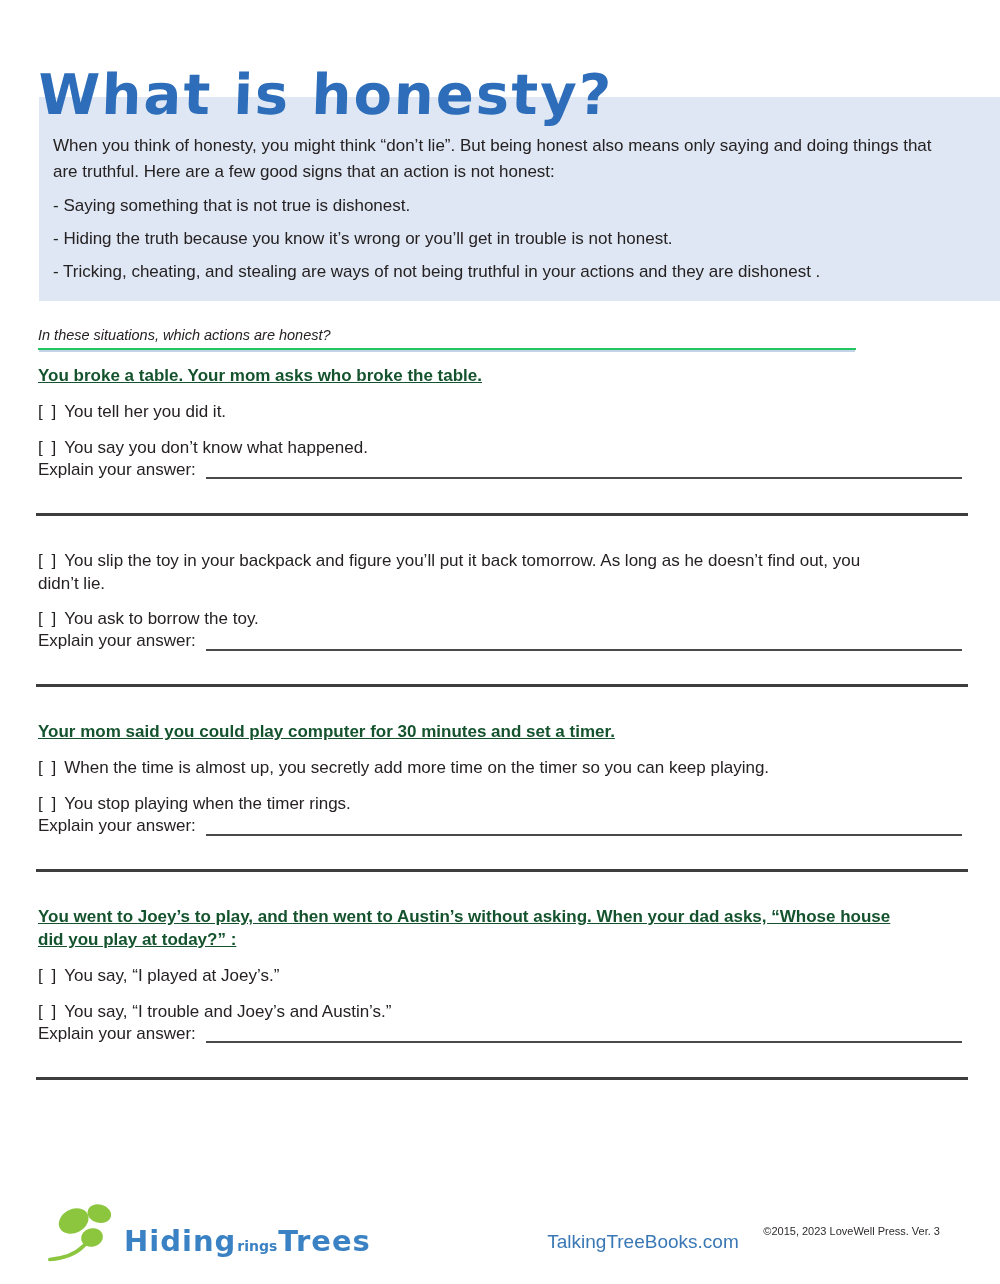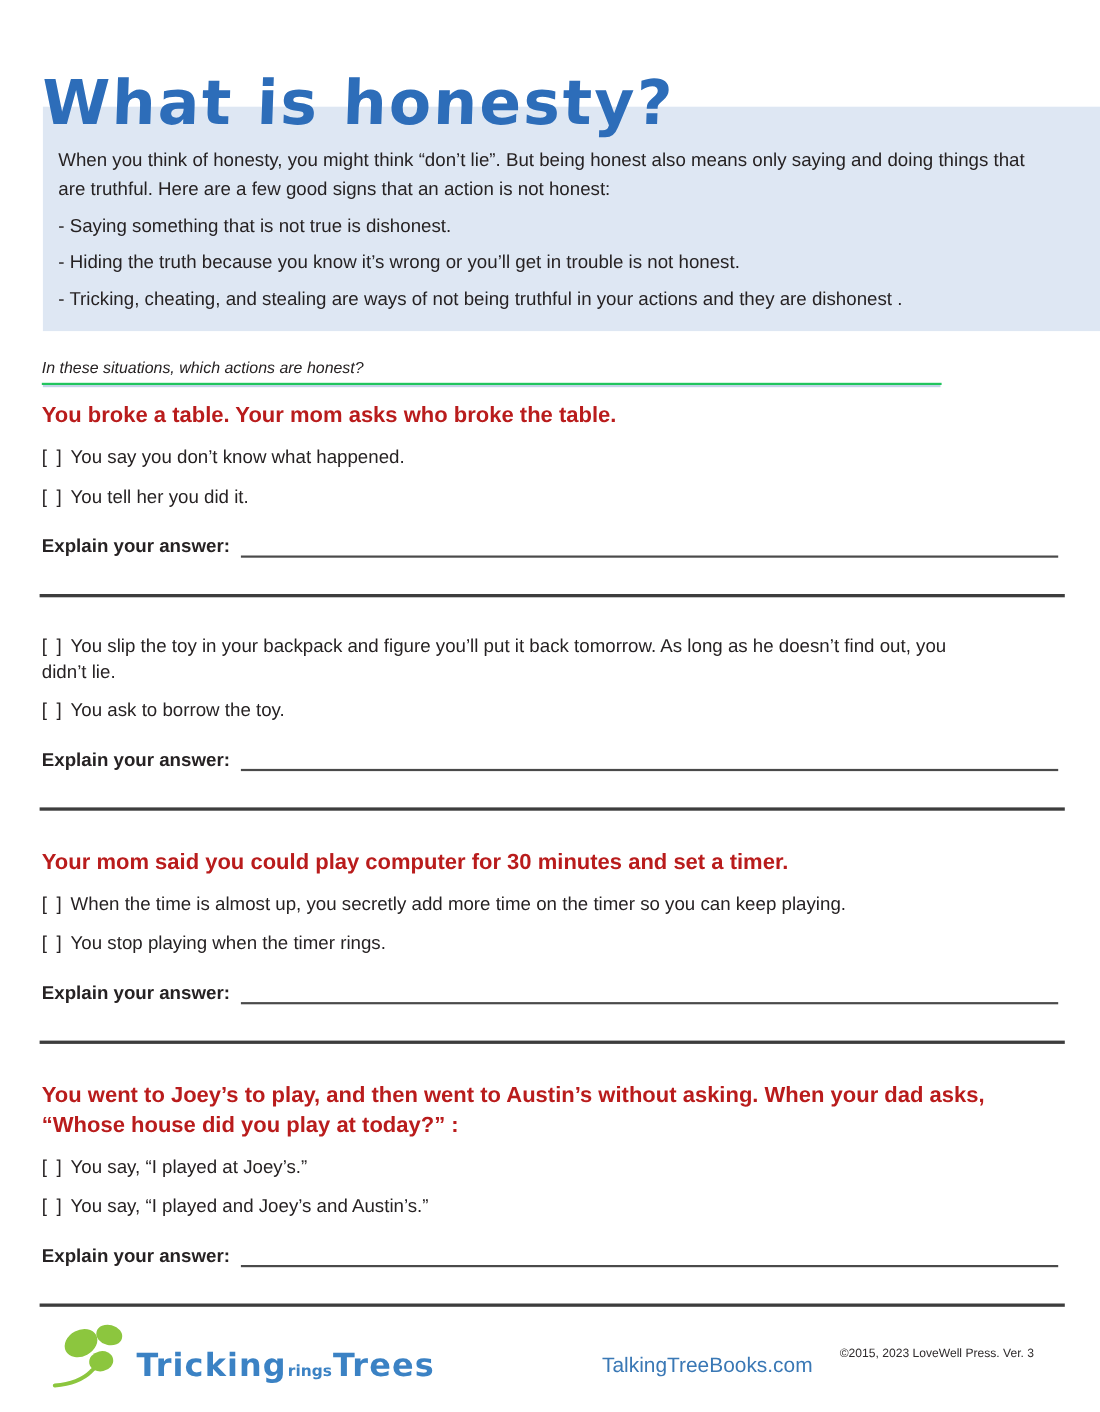--- a/index.html
+++ b/index.html
@@ -46,39 +46,39 @@
     font-style:italic;
     padding-bottom:5px;
     border-bottom:2px solid #22c55e;
     box-shadow:0 3px 0 -1px #c3d3e8;
   }
   
   .section { margin:15px 38px 0 38px; }
   .section + .answer-line { margin-top:33px; }
   .section.gap { margin-top:34px; }
   .q-heading {
-    color:#b91c1c;
+    color:#14532d;
     font-weight:bold;
-    font-size:20px;
+    font-size:17px;
     line-height:1.35;
     max-width:860px;
+    text-decoration:underline;
   }
   .option {
     margin-top:13px;
     font-size:17px;
     line-height:1.32;
     max-width:845px;
   }
   .option .box { margin-right:6px; letter-spacing:2px; cursor:pointer; }
   .explain-row {
     display:flex;
-    align-items:flex-end;
-    margin-top:24px;
+    align-items:center;
+    margin-top:1px;
     font-size:17px;
-    font-weight:bold;
   }
   .explain-row .label { white-space:nowrap; }
   .write-line {
     flex:1;
     margin-left:10px;
     border-bottom:2px solid #4a4a4a;
     height:1.1em;
   }
   .answer-line {
     margin:0 32px 0 36px;
@@ -137,24 +137,24 @@
     <div class="bullet">- Saying something that is not true is dishonest.</div>
     <div class="bullet">- Hiding the truth because you know it’s wrong or you’ll get in trouble is not honest.</div>
     <div class="bullet">- Tricking, cheating, and stealing are ways of not being truthful in your actions and they are dishonest .</div>
   </div>
 
   <div class="instruction">In these situations, which actions are honest?</div>
 
   <div class="section">
     <div class="q-heading">You broke a table. Your mom asks who broke the table.</div>
     <div class="option">
+      <span class="box">[ ]</span><span>You tell her you did it.</span>
+    </div>
+    <div class="option">
       <span class="box">[ ]</span><span>You say you don’t know what happened.</span>
-    </div>
-    <div class="option">
-      <span class="box">[ ]</span><span>You tell her you did it.</span>
     </div>
     <div class="explain-row">
       <span class="label">Explain your answer:</span>
       <span class="write-line"></span>
     </div>
   </div>
   <div class="answer-line"></div>
 
   <div class="section gap">
     <div class="option">
@@ -184,40 +184,40 @@
     </div>
   </div>
   <div class="answer-line"></div>
 
   <div class="section gap">
     <div class="q-heading">You went to Joey’s to play, and then went to Austin’s without asking. When your dad asks, “Whose house did you play at today?” :</div>
     <div class="option">
       <span class="box">[ ]</span><span>You say, “I played at Joey’s.”</span>
     </div>
     <div class="option">
-      <span class="box">[ ]</span><span>You say, “I played and Joey’s and Austin’s.”</span>
+      <span class="box">[ ]</span><span>You say, “I trouble and Joey’s and Austin’s.”</span>
     </div>
     <div class="explain-row">
       <span class="label">Explain your answer:</span>
       <span class="write-line"></span>
     </div>
   </div>
   <div class="answer-line"></div>
 
   <div class="footer">
     <div class="logo">
       <span>
         <svg width="92" height="66" viewBox="0 0 100 72">
           <g fill="#8cc63e">
             <ellipse cx="30" cy="24" rx="17" ry="13" transform="rotate(-28 30 24)"></ellipse>
             <ellipse cx="58" cy="16" rx="13" ry="10" transform="rotate(14 58 16)"></ellipse>
             <ellipse cx="50" cy="42" rx="12" ry="10" transform="rotate(-12 50 42)"></ellipse>
           </g>
           <path d="M4,66 Q28,64 40,52 Q48,45 50,38" fill="none" stroke="#8cc63e" stroke-width="4" stroke-linecap="round"></path>
         </svg>
       </span>
-      <span class="logo-text"><span class="big">Tricking</span><span class="small">rings</span><span class="big">Trees</span></span>
+      <span class="logo-text"><span class="big">Hiding</span><span class="small">rings</span><span class="big">Trees</span></span>
     </div>
     <div class="website">TalkingTreeBooks.com</div>
     <div class="copyright">©2015, 2023 LoveWell Press.   Ver. 3</div>
   </div>
 
 </div>
 
 </body></html>

